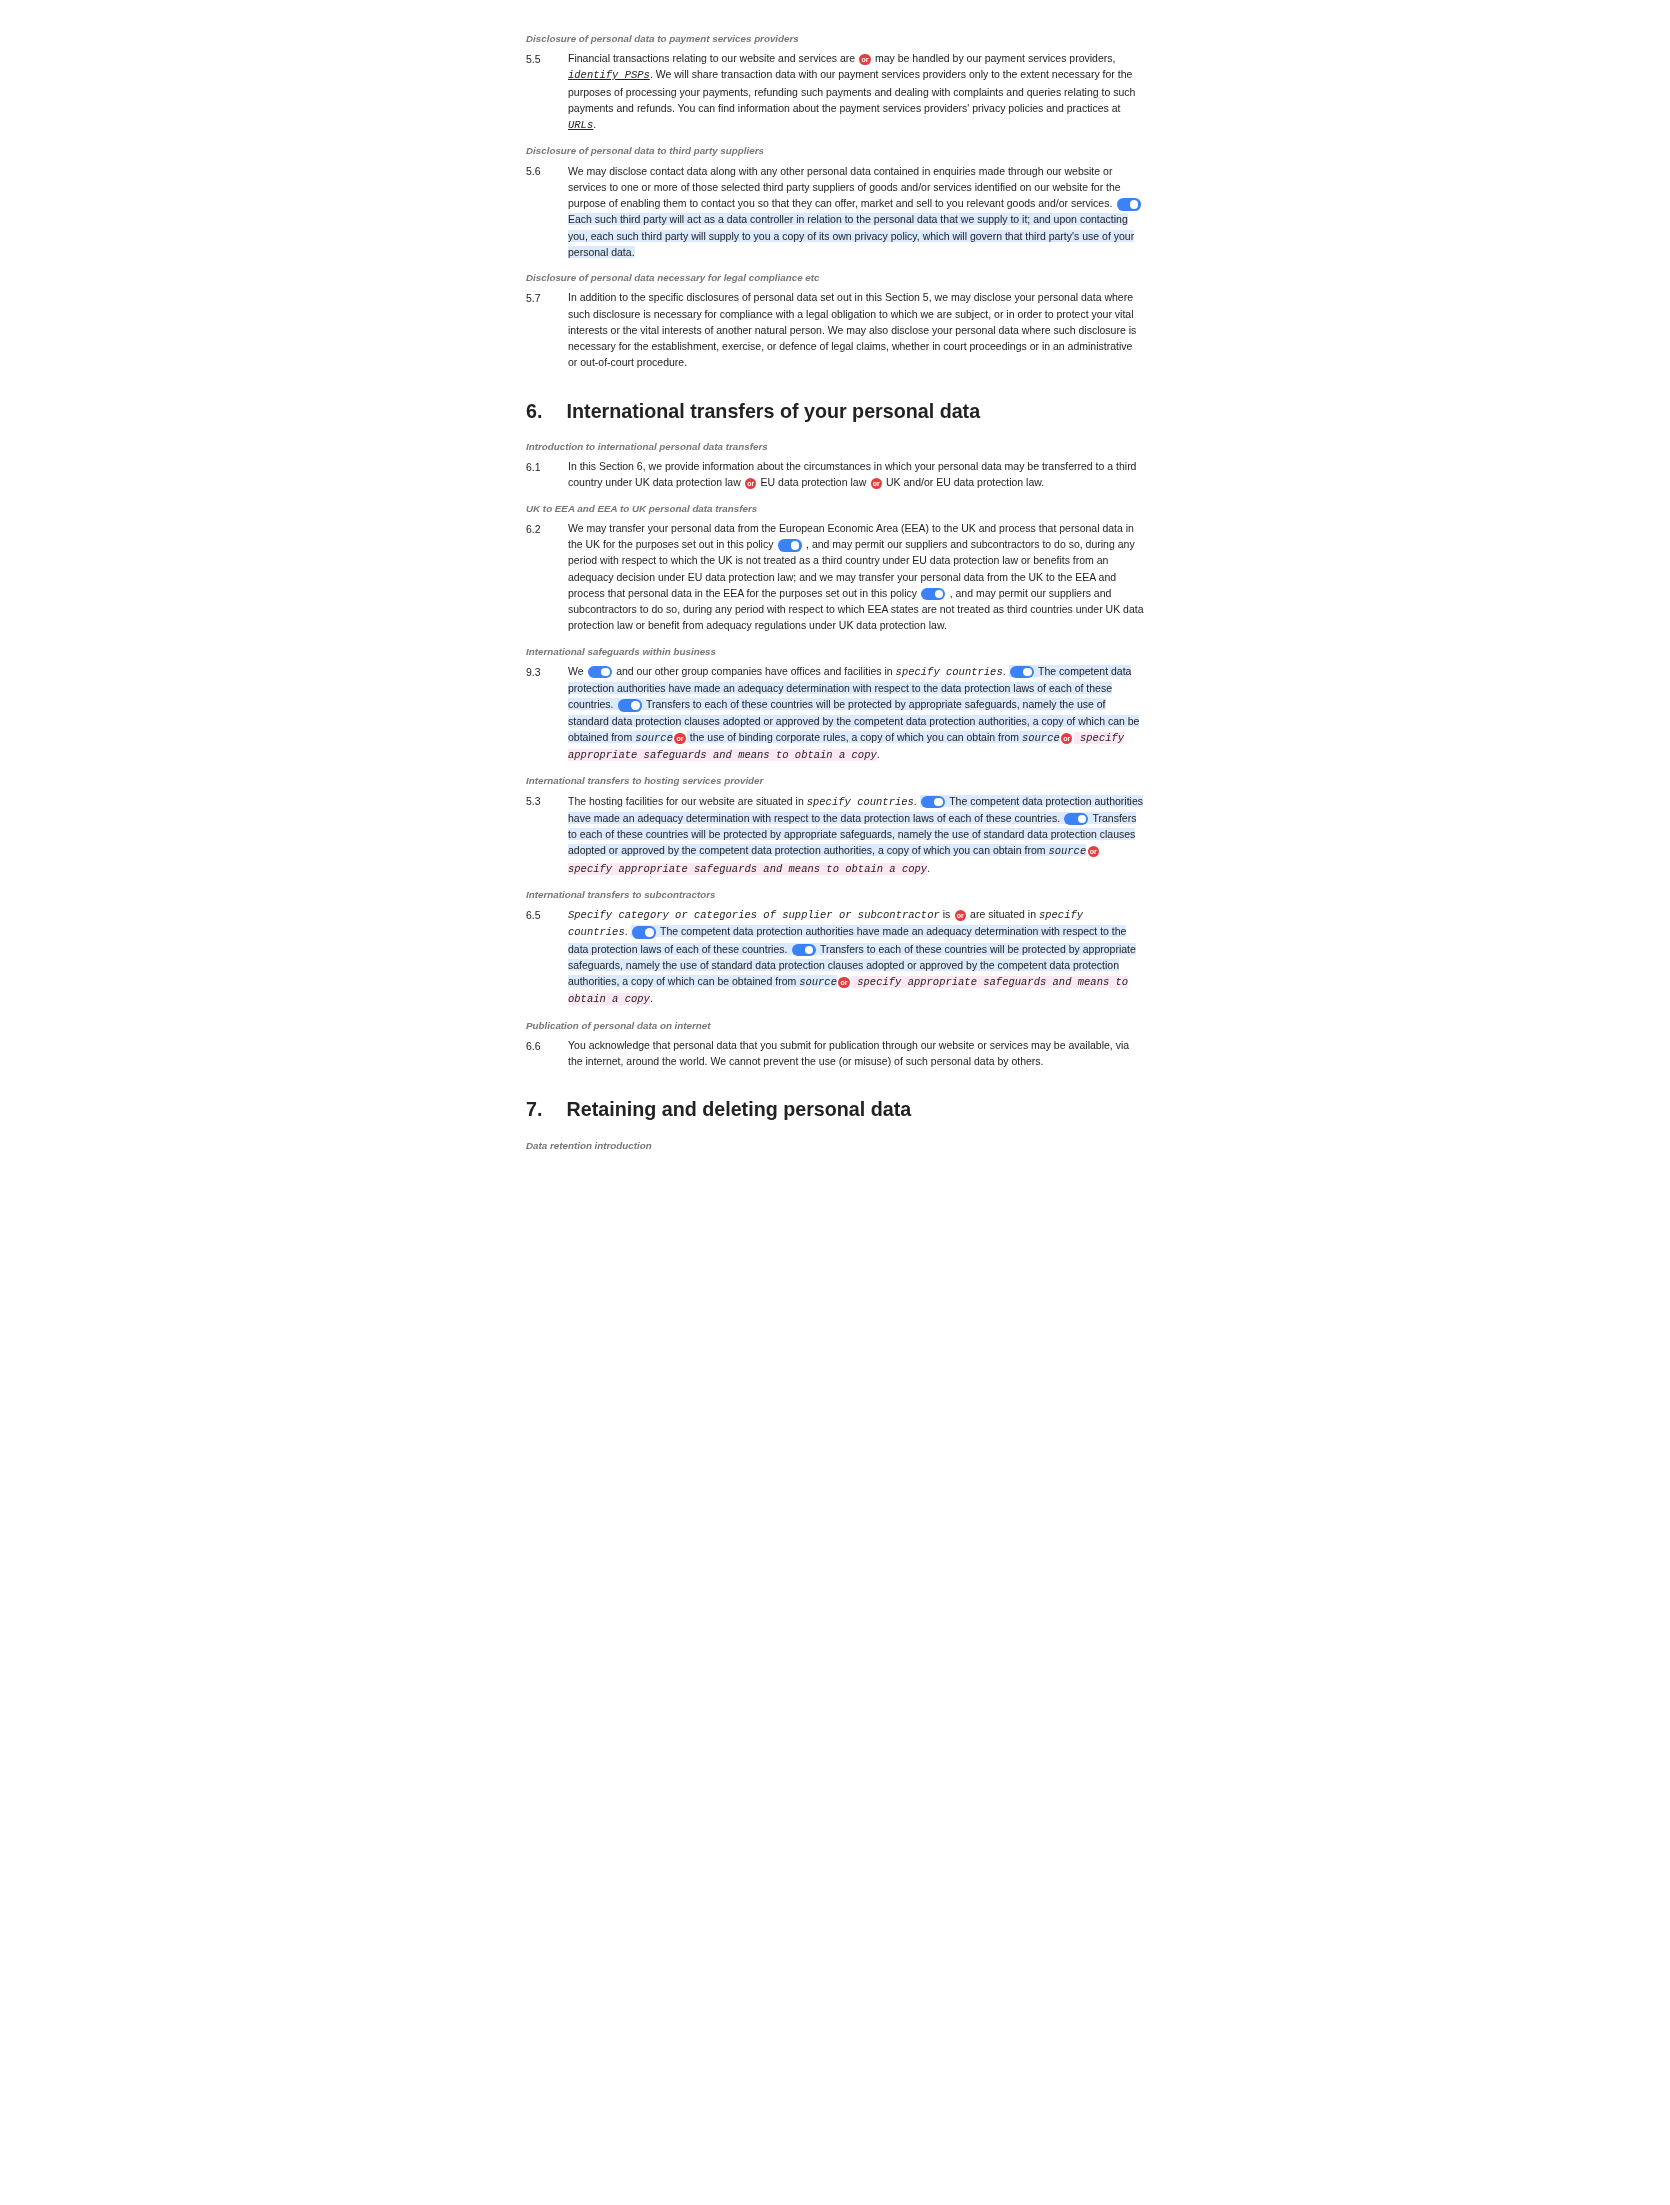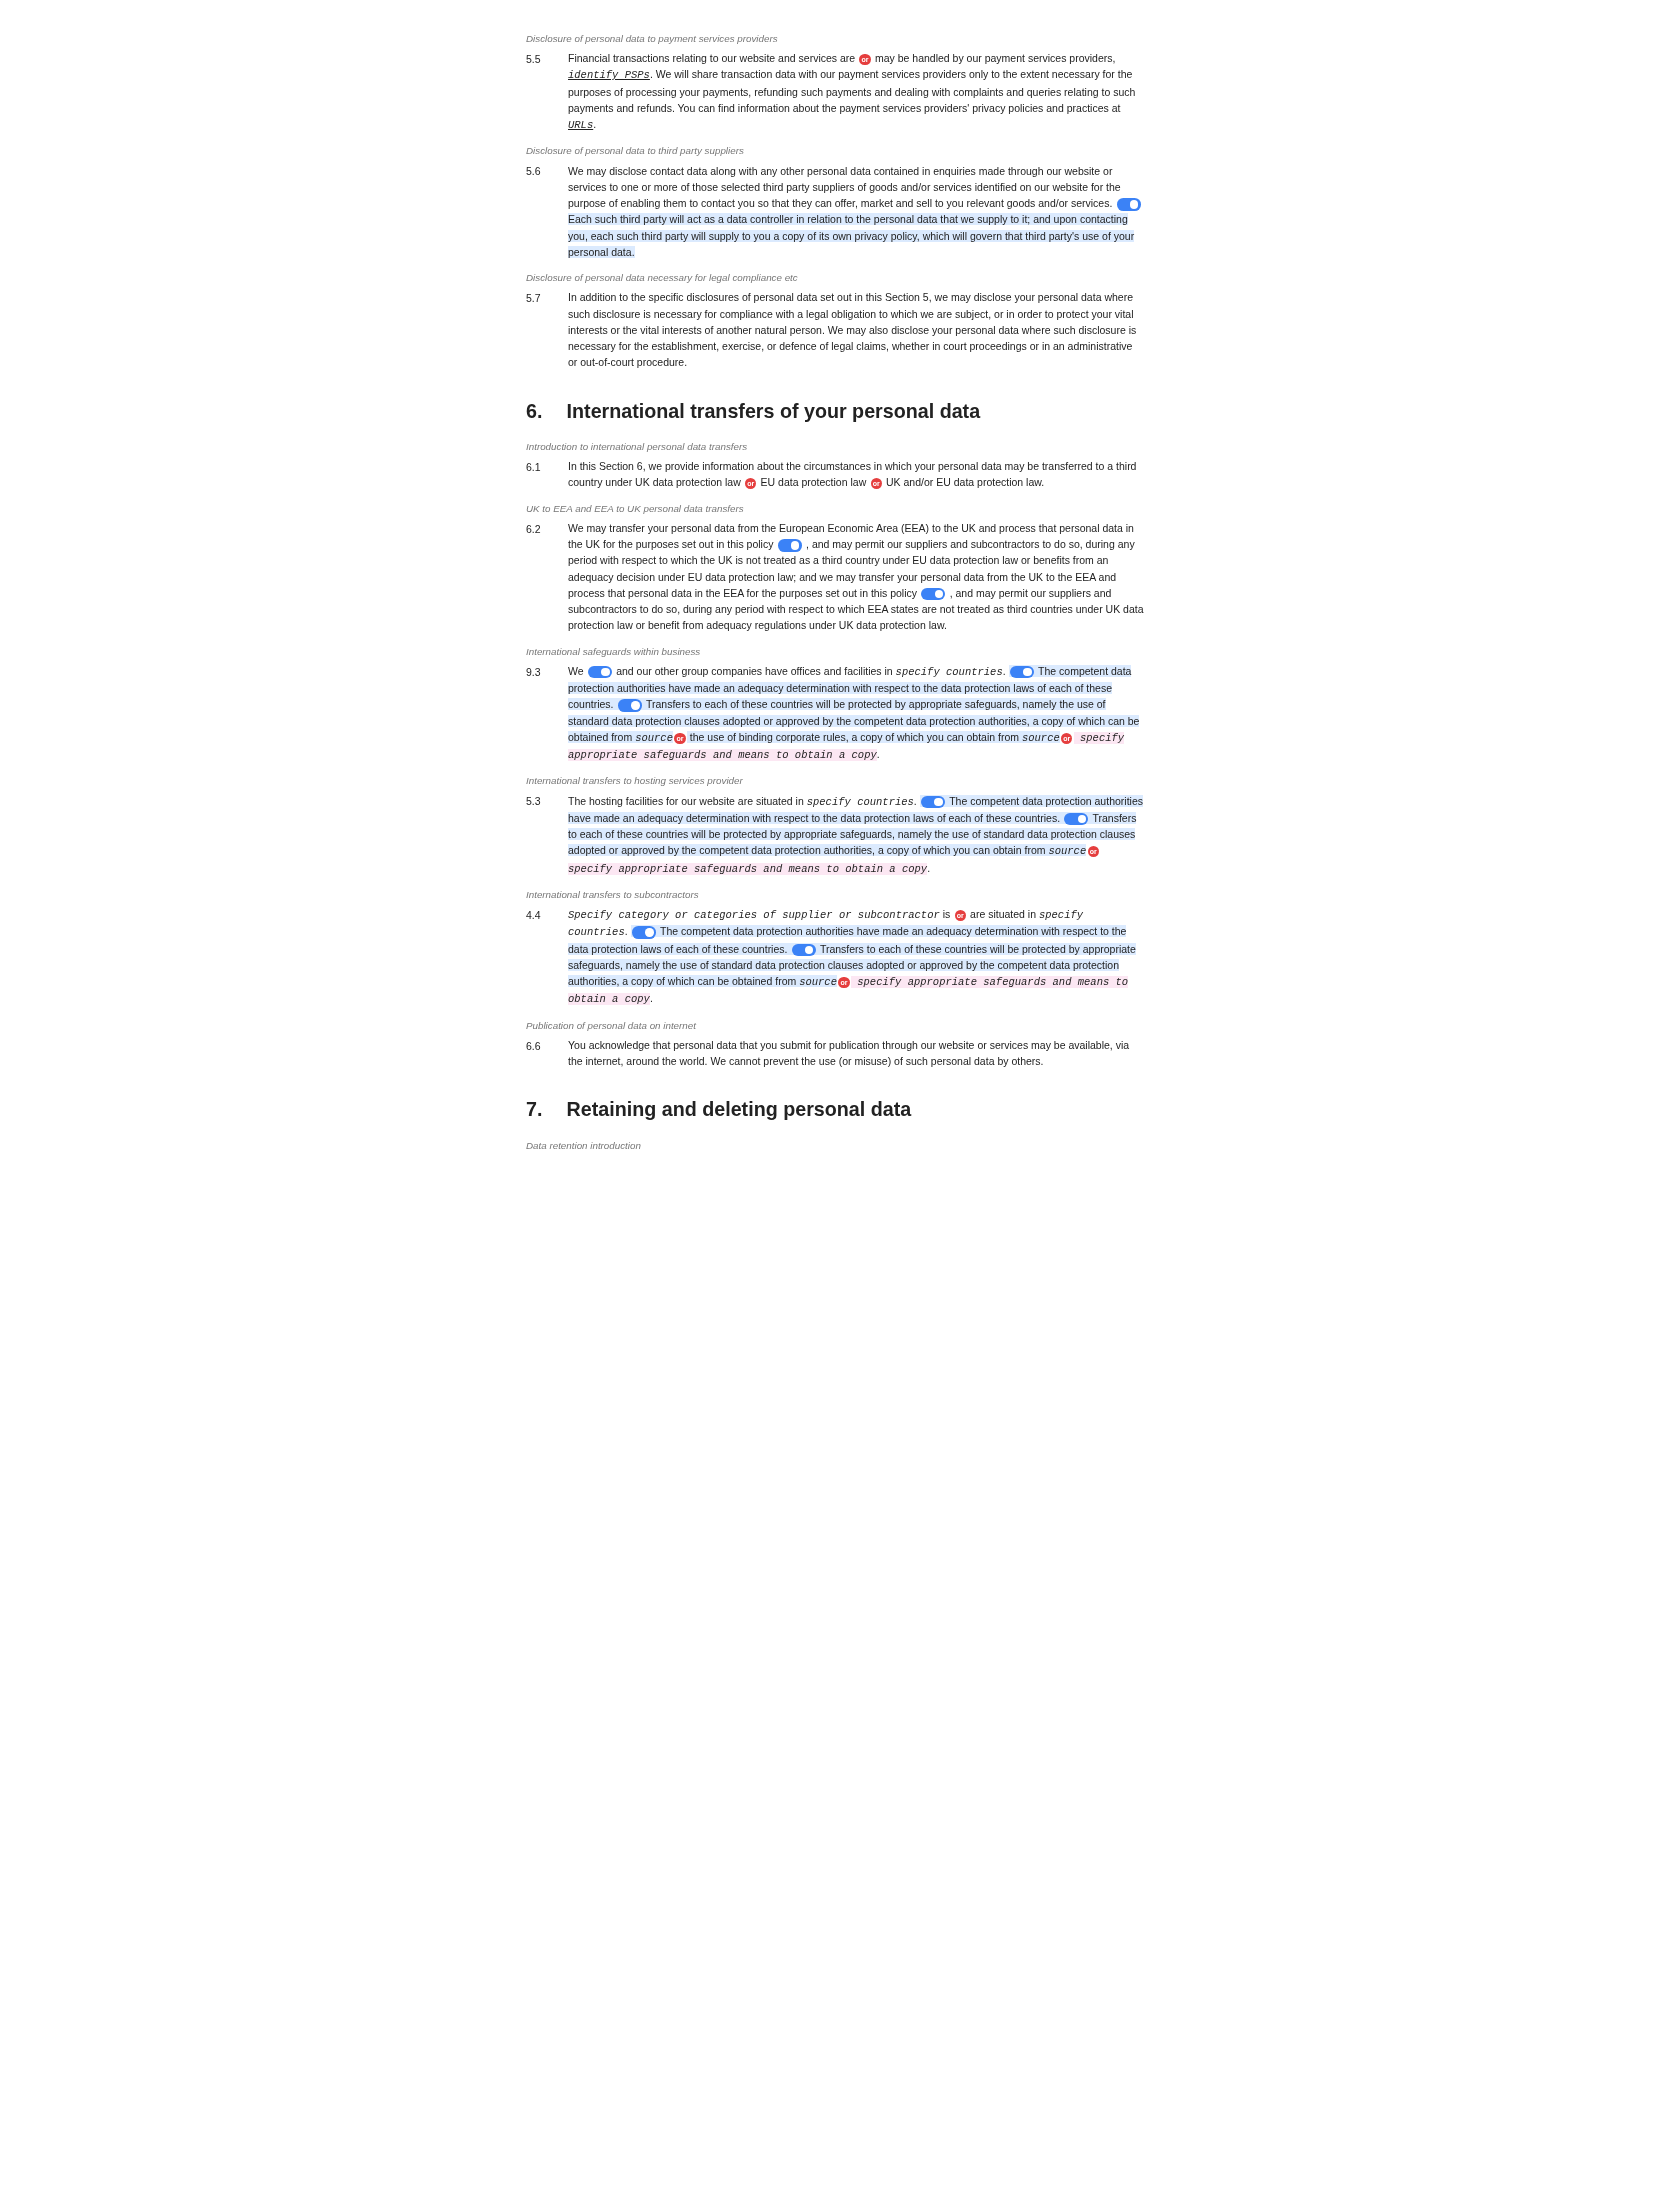--- a/index.html
+++ b/index.html
@@ -41,20 +41,21 @@
     .subsection-content {
       flex: 1;
     }
     .category-label {
       font-style: italic;
       color: #777;
       font-size: 9.8px;
       margin-bottom: 4.2px;
       margin-top: 9.8px;
       display: block;
+      font-weight: bold;
     }
     .toggle {
       display: inline-block;
       width: 24px;
       height: 12.6px;
       background: #3b82f6;
       border-radius: 6.3px;
       vertical-align: middle;
       position: relative;
       margin: 0 1.4px;
@@ -159,21 +160,21 @@
   <span class="category-label">International transfers to hosting services provider</span>
   <div class="subsection">
     <span class="subsection-num">5.3</span>
     <div class="subsection-content">
       <span>The hosting facilities for our website are situated in <span class="italic">specify countries</span>. <span class="highlight-blue"><span class="toggle right"></span> The competent data protection authorities have made an adequacy determination with respect to the data protection laws of each of these countries. <span class="toggle right"></span></span><span class="highlight-blue"> Transfers to each of these countries will be protected by appropriate safeguards, namely the use of standard data protection clauses adopted or approved by the competent data protection authorities, a copy of which you can obtain from <span class="italic">source</span></span><span class="or-badge">or</span><span class="highlight-pink italic"> specify appropriate safeguards and means to obtain a copy</span>.</span>
     </div>
   </div>
 
   <span class="category-label">International transfers to subcontractors</span>
   <div class="subsection">
-    <span class="subsection-num">4.4</span>
+    <span class="subsection-num">6.5</span>
     <div class="subsection-content">
       <span><span class="italic">Specify category or categories of supplier or subcontractor</span> is <span class="or-badge">or</span> are situated in <span class="italic">specify countries</span>. <span class="highlight-blue"><span class="toggle right"></span> The competent data protection authorities have made an adequacy determination with respect to the data protection laws of each of these countries. <span class="toggle right"></span></span><span class="highlight-blue"> Transfers to each of these countries will be protected by appropriate safeguards, namely the use of standard data protection clauses adopted or approved by the competent data protection authorities, a copy of which can be obtained from <span class="italic">source</span></span><span class="or-badge">or</span><span class="highlight-pink italic"> specify appropriate safeguards and means to obtain a copy</span>.</span>
     </div>
   </div>
 
   <span class="category-label">Publication of personal data on internet</span>
   <div class="subsection">
     <span class="subsection-num">6.6</span>
     <div class="subsection-content">
       <span>You acknowledge that personal data that you submit for publication through our website or services may be available, via the internet, around the world. We cannot prevent the use (or misuse) of such personal data by others.</span>

